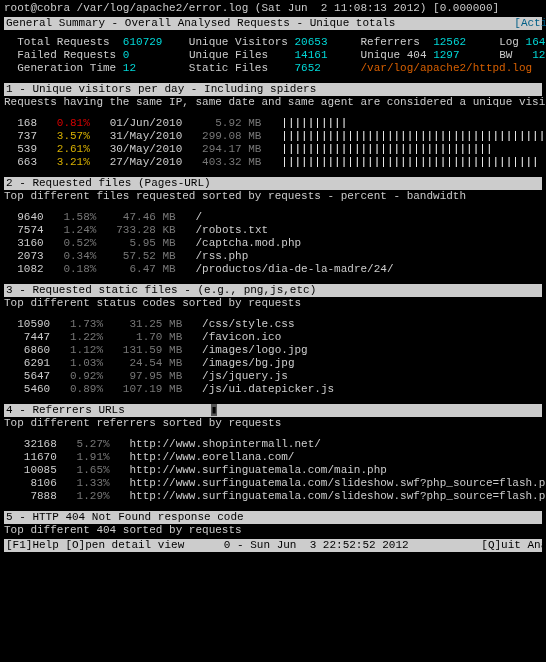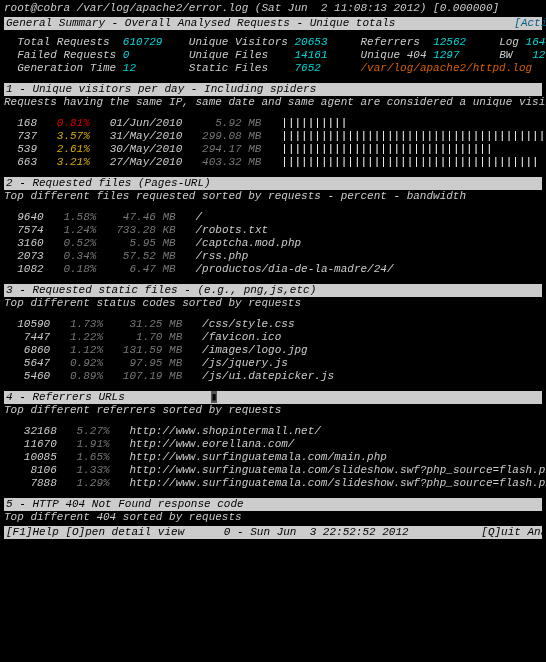--- a/index.html
+++ b/index.html
@@ -21,21 +21,21 @@
   padding: 0 2px;
   margin-top: 2px;
 }
 .section-sub { color: #ccc; margin-bottom: 2px; }
 .cyan { color: #00d7d7; margin-top: 28px; }
 .yellow { color: #d7af00; text-align: center; }
 .red { color: #d70000; }
 .orange { color: #d75f00; }
 .white { color: #fff; }
 .gray { color: #777; }
-.row { white-space: pre; font-style: italic; }
+.row { white-space: pre; }
 .footer {
   background: #ccc;
   color: #000;
   padding: 0 2px;
   margin-top: 2px;
 }
 .active-module { color: #00d7d7; }
 </style>
 </head>
 <body>
@@ -73,20 +73,21 @@
   </div>
 <div style="height:6px"></div>
 
 <div class="section-header row"><span>3 - Requested static files - (e.g., png,js,etc)</span></div>
 <div class="section-sub row"><span>Top different status codes sorted by requests</span></div>
 <div style="height:6px"></div>
 <div id="sec3rows">
     <div class="row">  10590   <span class="gray">1.73%</span>   <span class="gray"> 31.25 MB</span>   /css/style.css</div>
     <div class="row">   7447   <span class="gray">1.22%</span>   <span class="gray">  1.70 MB</span>   /favicon.ico</div>
     <div class="row">   6860   <span class="gray">1.12%</span>   <span class="gray">131.59 MB</span>   /images/logo.jpg</div>
+    <div class="row">   6291   <span class="gray">1.03%</span>   <span class="gray"> 24.54 MB</span>   /images/bg.jpg</div>
     <div class="row">   5647   <span class="gray">0.92%</span>   <span class="gray"> 97.95 MB</span>   /js/jquery.js</div>
     <div class="row">   5460   <span class="gray">0.89%</span>   <span class="gray">107.19 MB</span>   /js/ui.datepicker.js</div>
   </div>
 <div style="height:6px"></div>
 
 <div class="section-header row"><span>4 - Referrers URLs</span><span style="color:#000">             </span><span style="color:#000;background:#555">▮</span></div>
 <div class="section-sub row"><span>Top different referrers sorted by requests</span></div>
 <div style="height:6px"></div>
 <div id="sec4rows">
     <div class="row">   32168  <span class="gray"> 5.27%</span>   http://www.shopintermall.net/</div>

